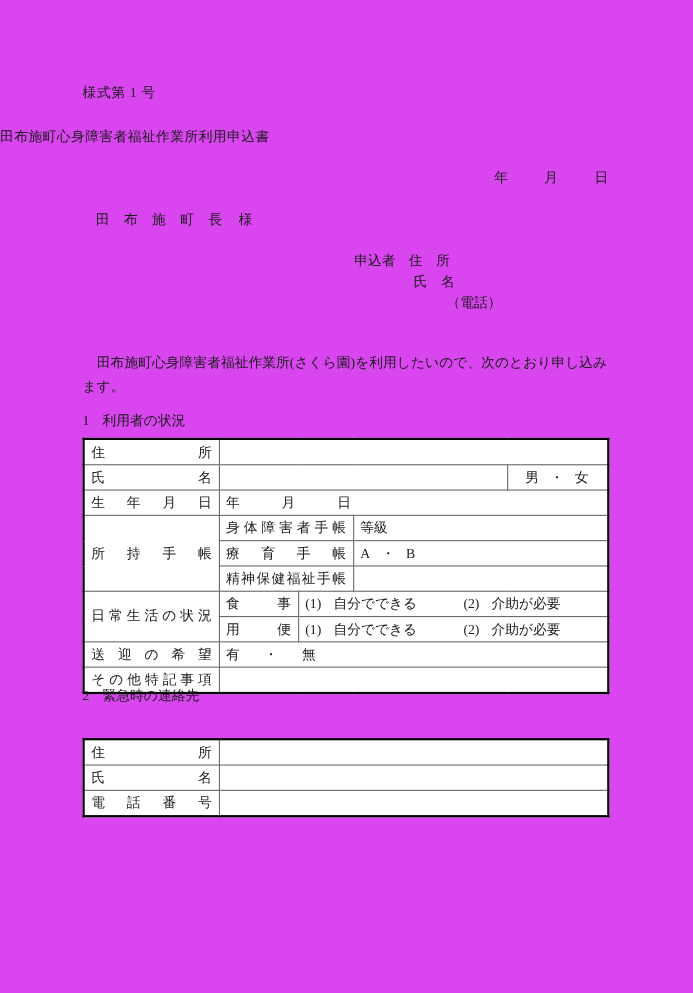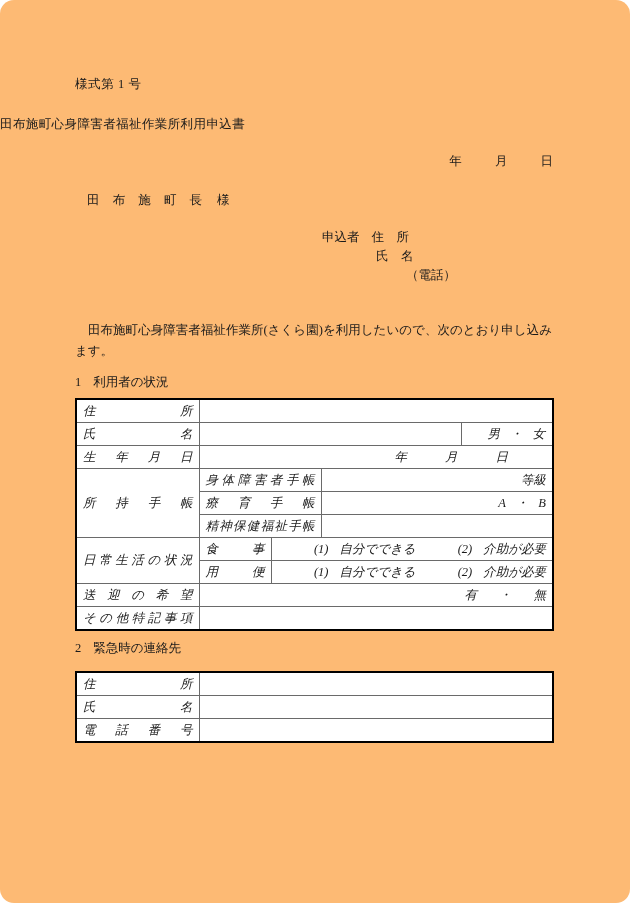--- a/index.html
+++ b/index.html
@@ -13,22 +13,21 @@
     position: relative;
     font-family: "Liberation Serif", "DejaVu Serif", serif;
     color: #1a1a1a;
     overflow: hidden;
   }
   .page {
     position: absolute;
     left: 0; top: 0;
     width: 630px;
     height: 903px;
-    background: #fdba74;
-    border-radius: 14px;
+    background: #d946ef;
   }
 
   
   .form-no {
     position: absolute;
     left: 75px;
     top: 76px;
     font-size: 12.5px;
     letter-spacing: 0.6px;
     white-space: nowrap;
@@ -91,37 +90,35 @@
 
   
   .section-heading {
     position: absolute;
     left: 75px;
     font-size: 12.5px;
     white-space: nowrap;
   }
   .section-heading .num { margin-right: 12px; }
   #sec1 { top: 374px; }
-  #sec2 { top: 640px; }
+  #sec2 { top: 624px; }
 
   
   table.form-table {
     position: absolute;
     border-collapse: collapse;
     table-layout: fixed;
     font-size: 12.5px;
     background: #fff;
-    font-style: italic;
   }
   table.form-table td {
     border: 1px solid #6a6a6a;
     padding: 0 6px;
     height: 22px;
     vertical-align: middle;
-    text-align: right;
   }
   table.form-table {
     border: 2px solid #000;
   }
   #table1 { left: 75px; top: 398px; width: 477px; }
   #table2 { left: 75px; top: 671px; width: 477px; }
 
   .lbl {
     text-align: justify;
     text-align-last: justify;

